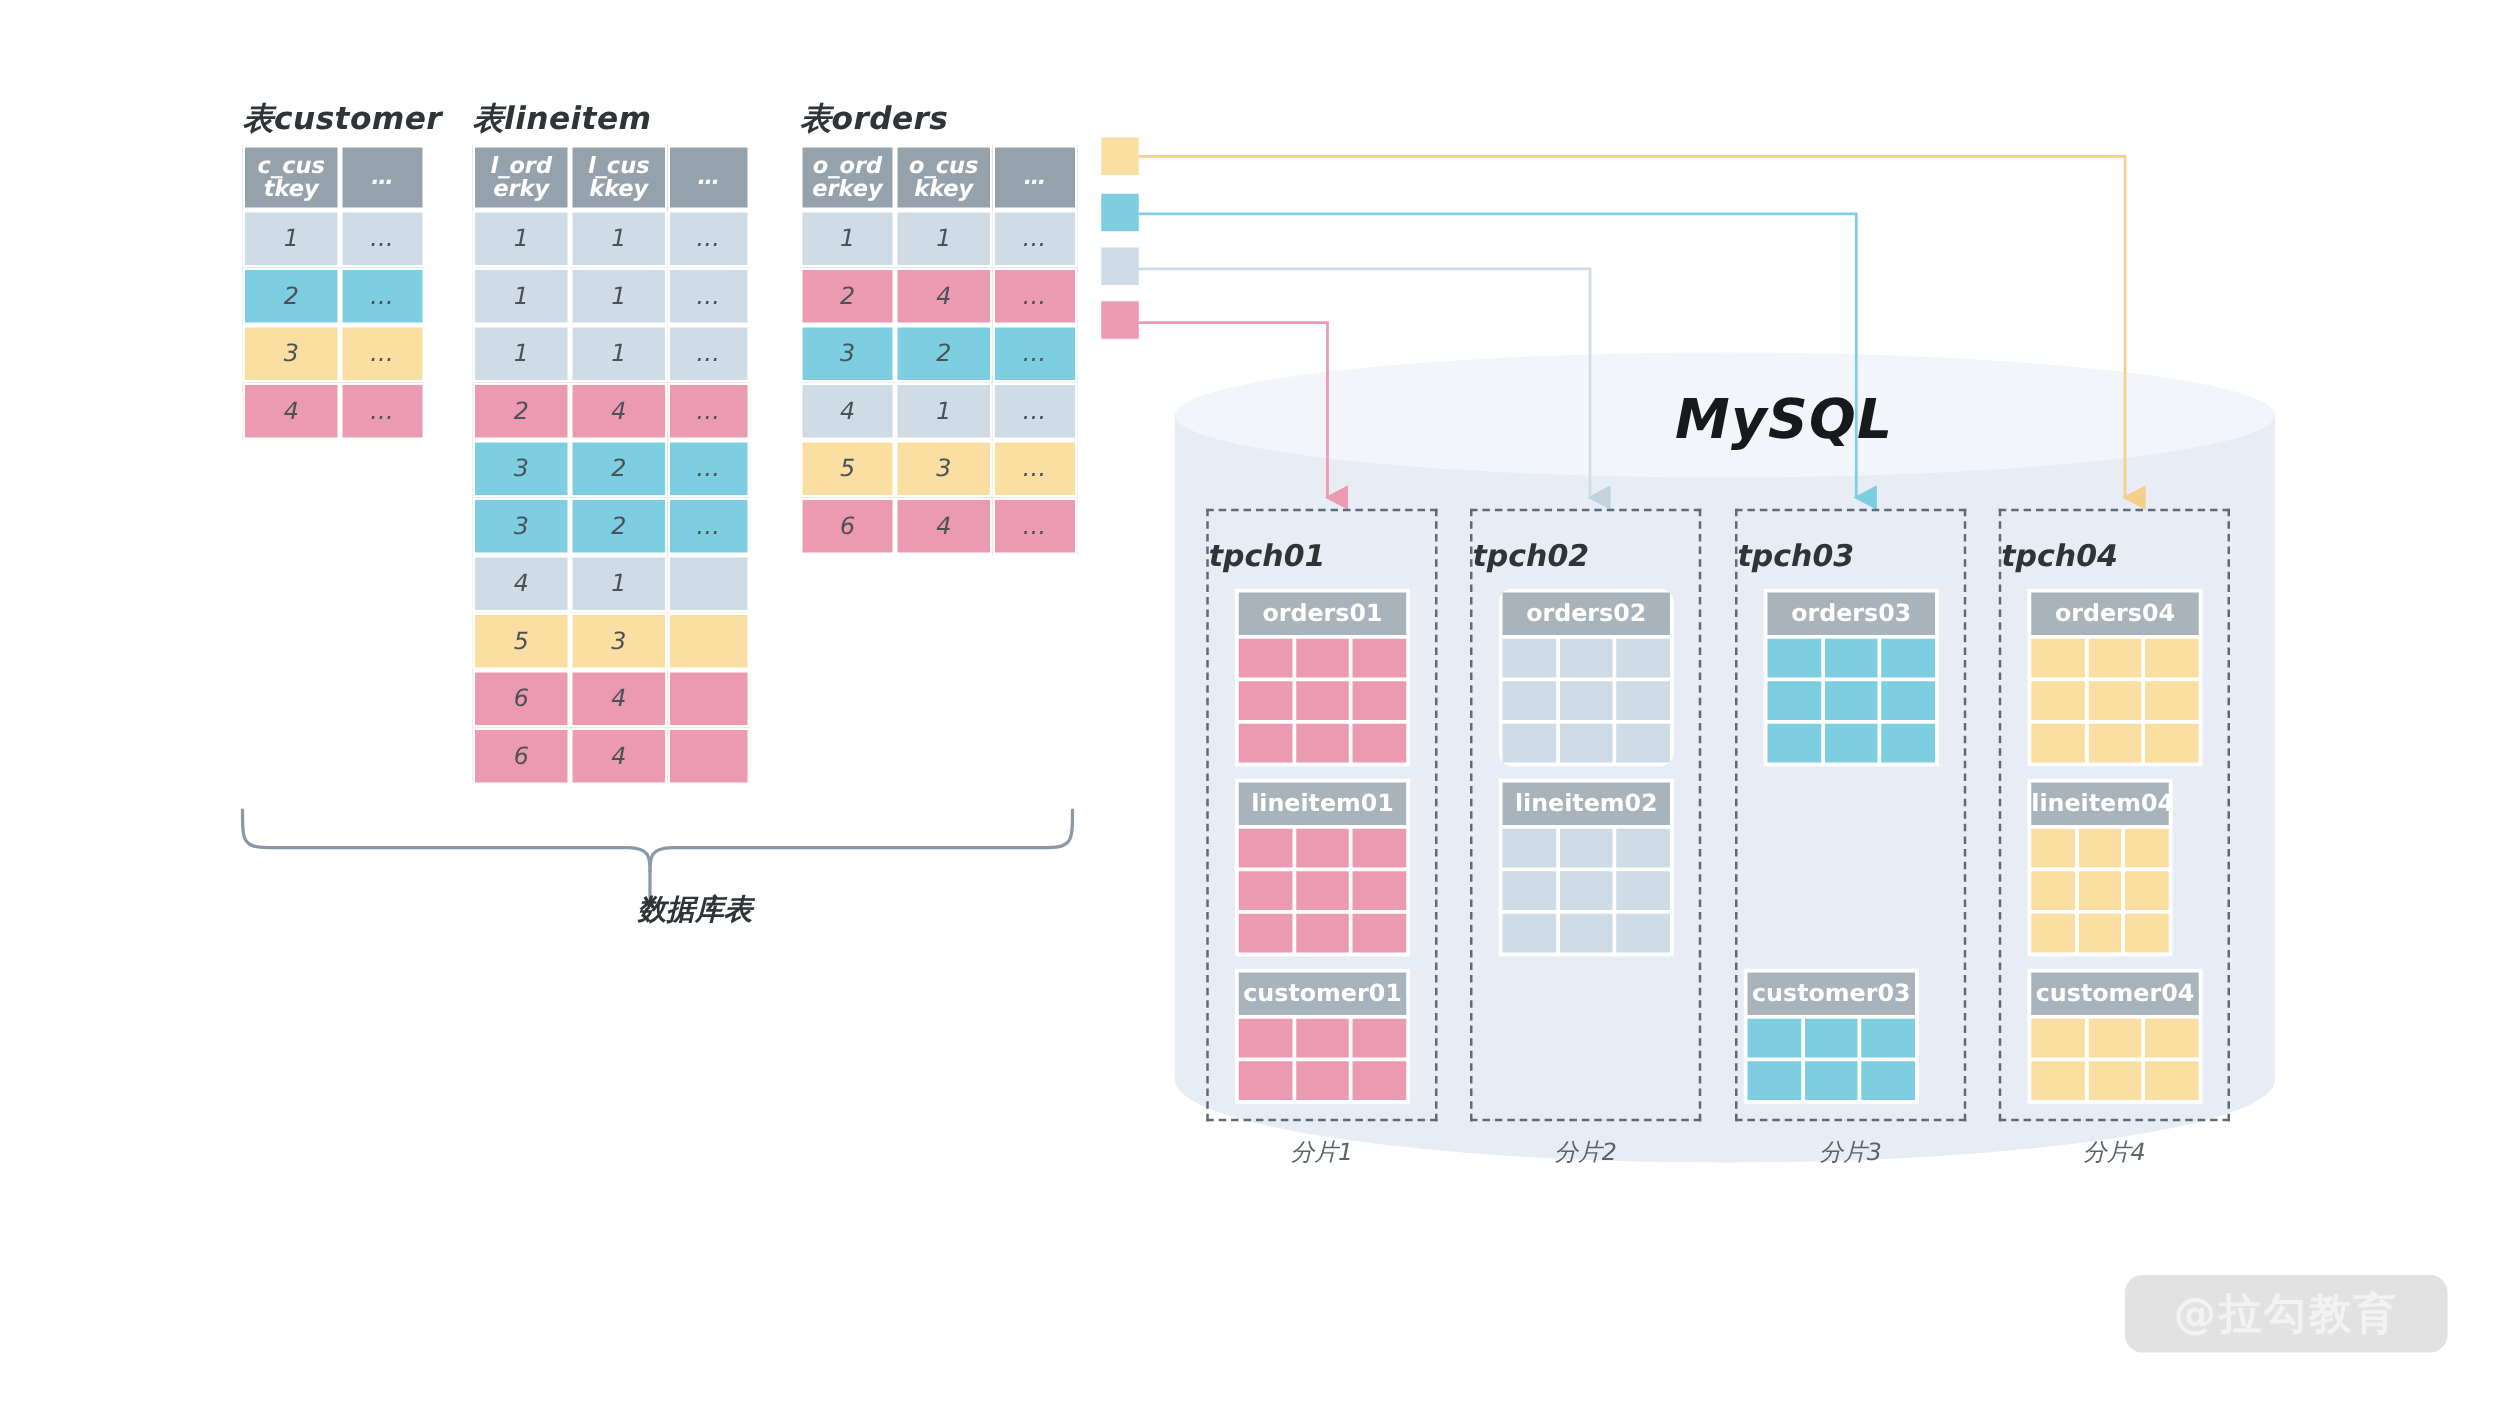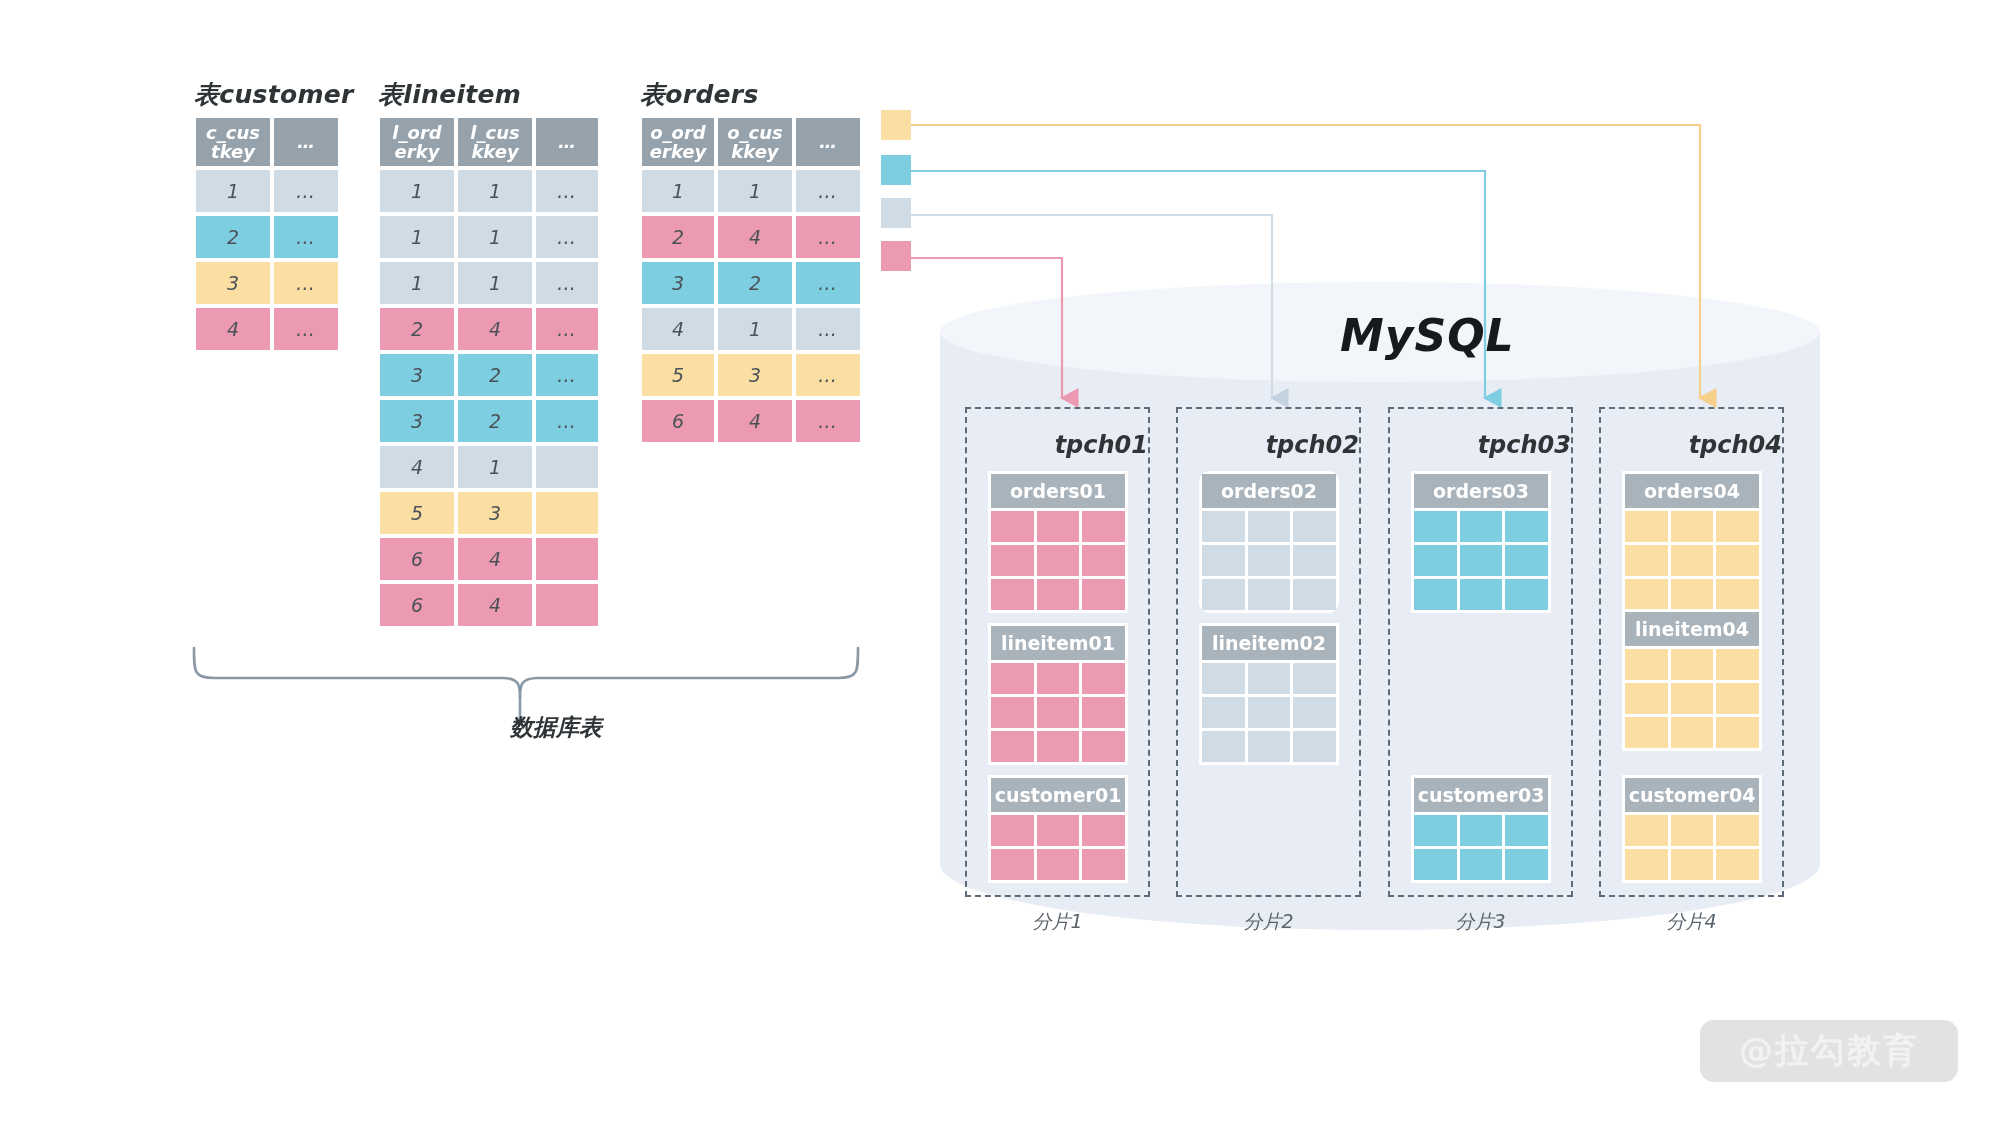--- a/index.html
+++ b/index.html
@@ -84,21 +84,21 @@
 
   
   .shard {
     position: absolute;
     border: 2px dashed #5d6b78;
     background: transparent;
   }
   .shard-title {
     position: absolute;
     width: 100%;
-    text-align: right;
+    text-align: left;
     font-size: 24px;
     font-weight: bold;
     font-style: italic;
     color: #2f3437;
     white-space: nowrap;
   }
   .shard-label {
     position: absolute;
     width: 100%;
     text-align: center;
@@ -395,21 +395,21 @@
             <div class="mini-cell" style="background: rgb(125, 206, 224);"></div>
             <div class="mini-cell" style="background: rgb(125, 206, 224);"></div>
             <div class="mini-cell" style="background: rgb(125, 206, 224);"></div>
             <div class="mini-cell" style="background: rgb(125, 206, 224);"></div>
             <div class="mini-cell" style="background: rgb(125, 206, 224);"></div>
             <div class="mini-cell" style="background: rgb(125, 206, 224);"></div>
             <div class="mini-cell" style="background: rgb(125, 206, 224);"></div>
             <div class="mini-cell" style="background: rgb(125, 206, 224);"></div>
           </div>
         </div>
-        <div class="mini-table" style="left: 21px; top: 366px; width: 140px;">
+        <div class="mini-table" style="left: 5px; top: 366px; width: 140px;">
           <div class="mini-head">customer03</div>
           <div class="mini-grid">
             <div class="mini-cell" style="background: rgb(125, 206, 224);"></div>
             <div class="mini-cell" style="background: rgb(125, 206, 224);"></div>
             <div class="mini-cell" style="background: rgb(125, 206, 224);"></div>
             <div class="mini-cell" style="background: rgb(125, 206, 224);"></div>
             <div class="mini-cell" style="background: rgb(125, 206, 224);"></div>
             <div class="mini-cell" style="background: rgb(125, 206, 224);"></div>
           </div>
         </div>
@@ -424,21 +424,21 @@
             <div class="mini-cell" style="background: rgb(251, 223, 162);"></div>
             <div class="mini-cell" style="background: rgb(251, 223, 162);"></div>
             <div class="mini-cell" style="background: rgb(251, 223, 162);"></div>
             <div class="mini-cell" style="background: rgb(251, 223, 162);"></div>
             <div class="mini-cell" style="background: rgb(251, 223, 162);"></div>
             <div class="mini-cell" style="background: rgb(251, 223, 162);"></div>
             <div class="mini-cell" style="background: rgb(251, 223, 162);"></div>
             <div class="mini-cell" style="background: rgb(251, 223, 162);"></div>
           </div>
         </div>
-        <div class="mini-table" style="left: 21px; top: 200px; width: 140px;">
+        <div class="mini-table" style="left: 21px; top: 214px; width: 116px;">
           <div class="mini-head">lineitem04</div>
           <div class="mini-grid">
             <div class="mini-cell" style="background: rgb(251, 223, 162);"></div>
             <div class="mini-cell" style="background: rgb(251, 223, 162);"></div>
             <div class="mini-cell" style="background: rgb(251, 223, 162);"></div>
             <div class="mini-cell" style="background: rgb(251, 223, 162);"></div>
             <div class="mini-cell" style="background: rgb(251, 223, 162);"></div>
             <div class="mini-cell" style="background: rgb(251, 223, 162);"></div>
             <div class="mini-cell" style="background: rgb(251, 223, 162);"></div>
             <div class="mini-cell" style="background: rgb(251, 223, 162);"></div>

